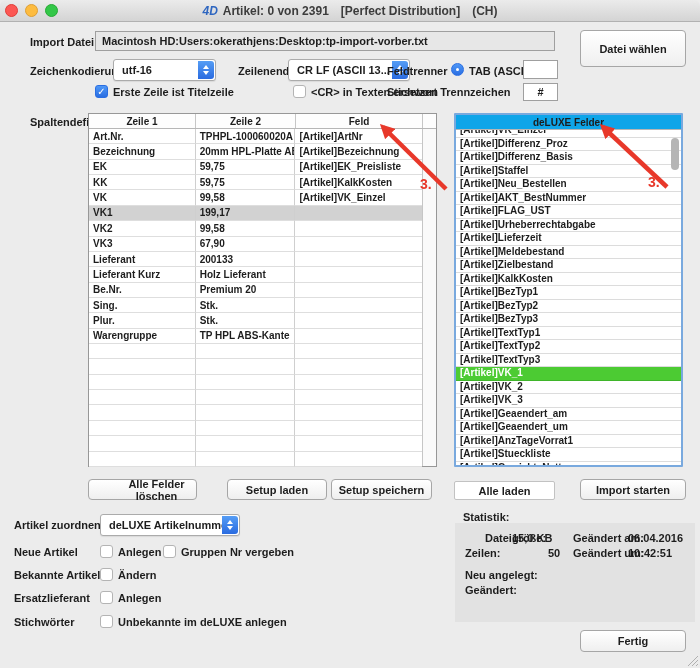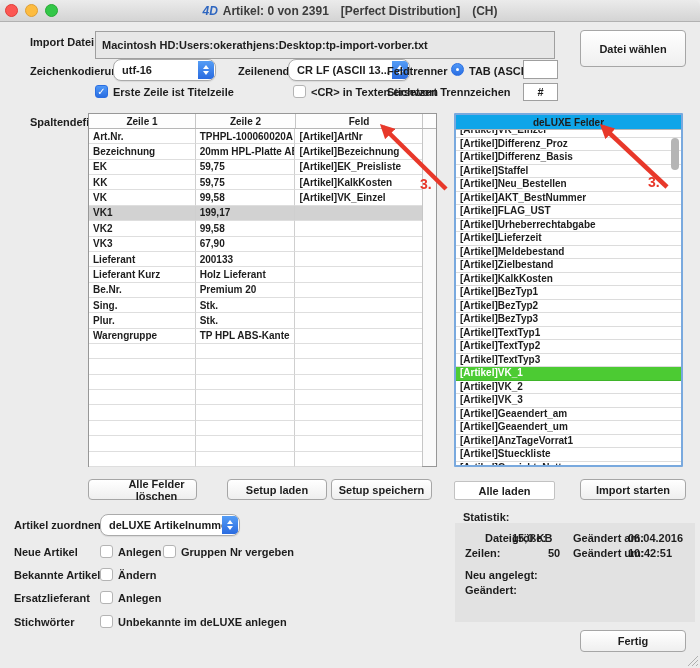--- a/index.html
+++ b/index.html
@@ -36,21 +36,21 @@
   }
   .field.white { background:#fff; }
   .btn {
     background:linear-gradient(#ffffff,#efefef);
     border:1px solid #a6a6a6; border-radius:4px;
     font:inherit; font-size:11px; font-weight:bold; color:#1d1d1d;
     display:flex; align-items:center; justify-content:center; cursor:default;
   }
   .btn.flat { background:#fff; border:1px solid #c2c2c2; border-radius:2px; }
   .select {
-    background:#fff; border:1px solid #ababab; border-radius:8px;
+    background:#fff; border:1px solid #ababab; border-radius:3px;
     position:absolute; display:flex; align-items:center;
     padding:0 20px 0 8px; white-space:nowrap; overflow:hidden;
     box-shadow:0 1px 1px rgba(0,0,0,.08);
   }
   .stepper {
     position:absolute; right:1px; top:1px; bottom:1px; width:16px;
     background:linear-gradient(#559df5,#2a6be0); border-radius:0 3px 3px 0;
     display:flex; flex-direction:column; align-items:center; justify-content:center; gap:2px;
   }
   .tri-up { width:0; height:0; border-left:3.5px solid transparent; border-right:3.5px solid transparent; border-bottom:4px solid #fff; }
@@ -117,21 +117,21 @@
     <div class="light yellow"></div>
     <div class="light green"></div>
   </div>
   <span><span class="fourd">4D</span>
   <span>Artikel: 0 von 2391</span></span>
   <span>[Perfect Distribution]</span>
   <span>(CH)</span>
 </div>
 
 <div class="abs lbl" style="left:30px; top:36px;">Import Datei:</div>
-<input class="abs field" style="left: 95px; top: 31px; width: 460px; height: 28px;" value="Macintosh HD:Users:okerathjens:Desktop:tp-import-vorber.txt">
+<input class="abs field" style="left: 95px; top: 31px; width: 460px; height: 20px;" value="Macintosh HD:Users:okerathjens:Desktop:tp-import-vorber.txt">
 <button class="abs btn" style="left:580px; top:30px; width:106px; height:37px;">Datei wählen</button>
 
 <div class="abs lbl" style="left:30px; top:65px;">Zeichenkodierung</div>
 <div class="select" style="left:113px; top:59px; width:103px; height:22px;">
   <span>utf-16</span>
   <span class="stepper">
       <span class="tri-up"></span>
       <span class="tri-dn"></span>
     </span>
 </div>

